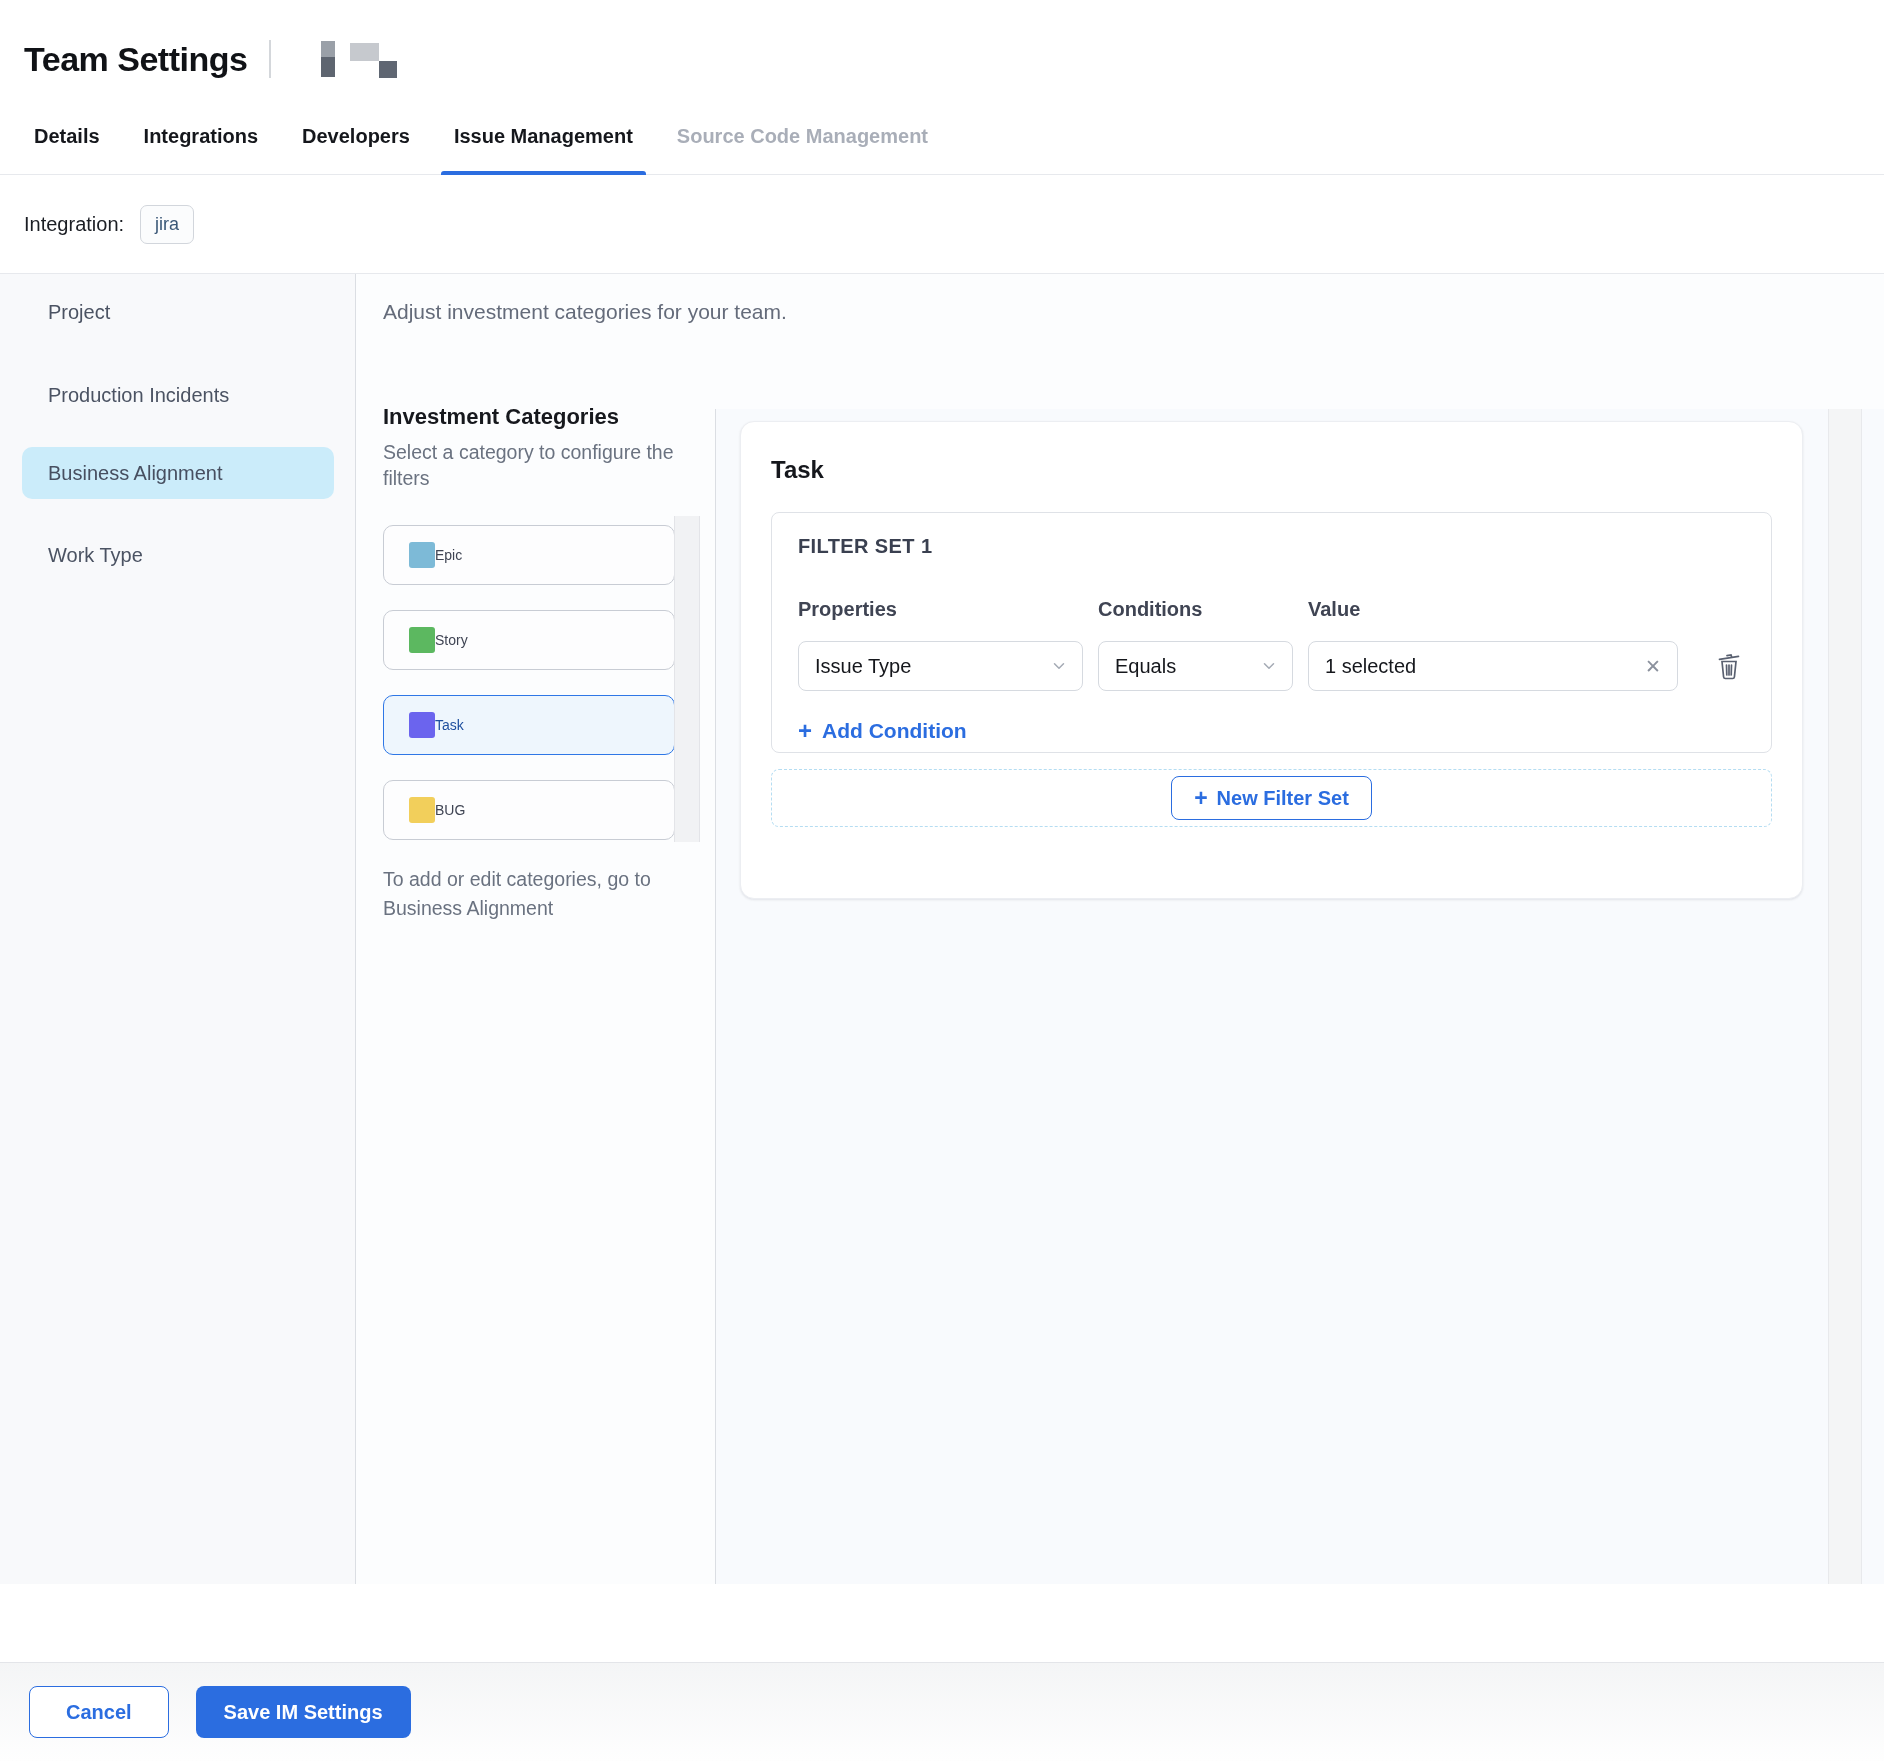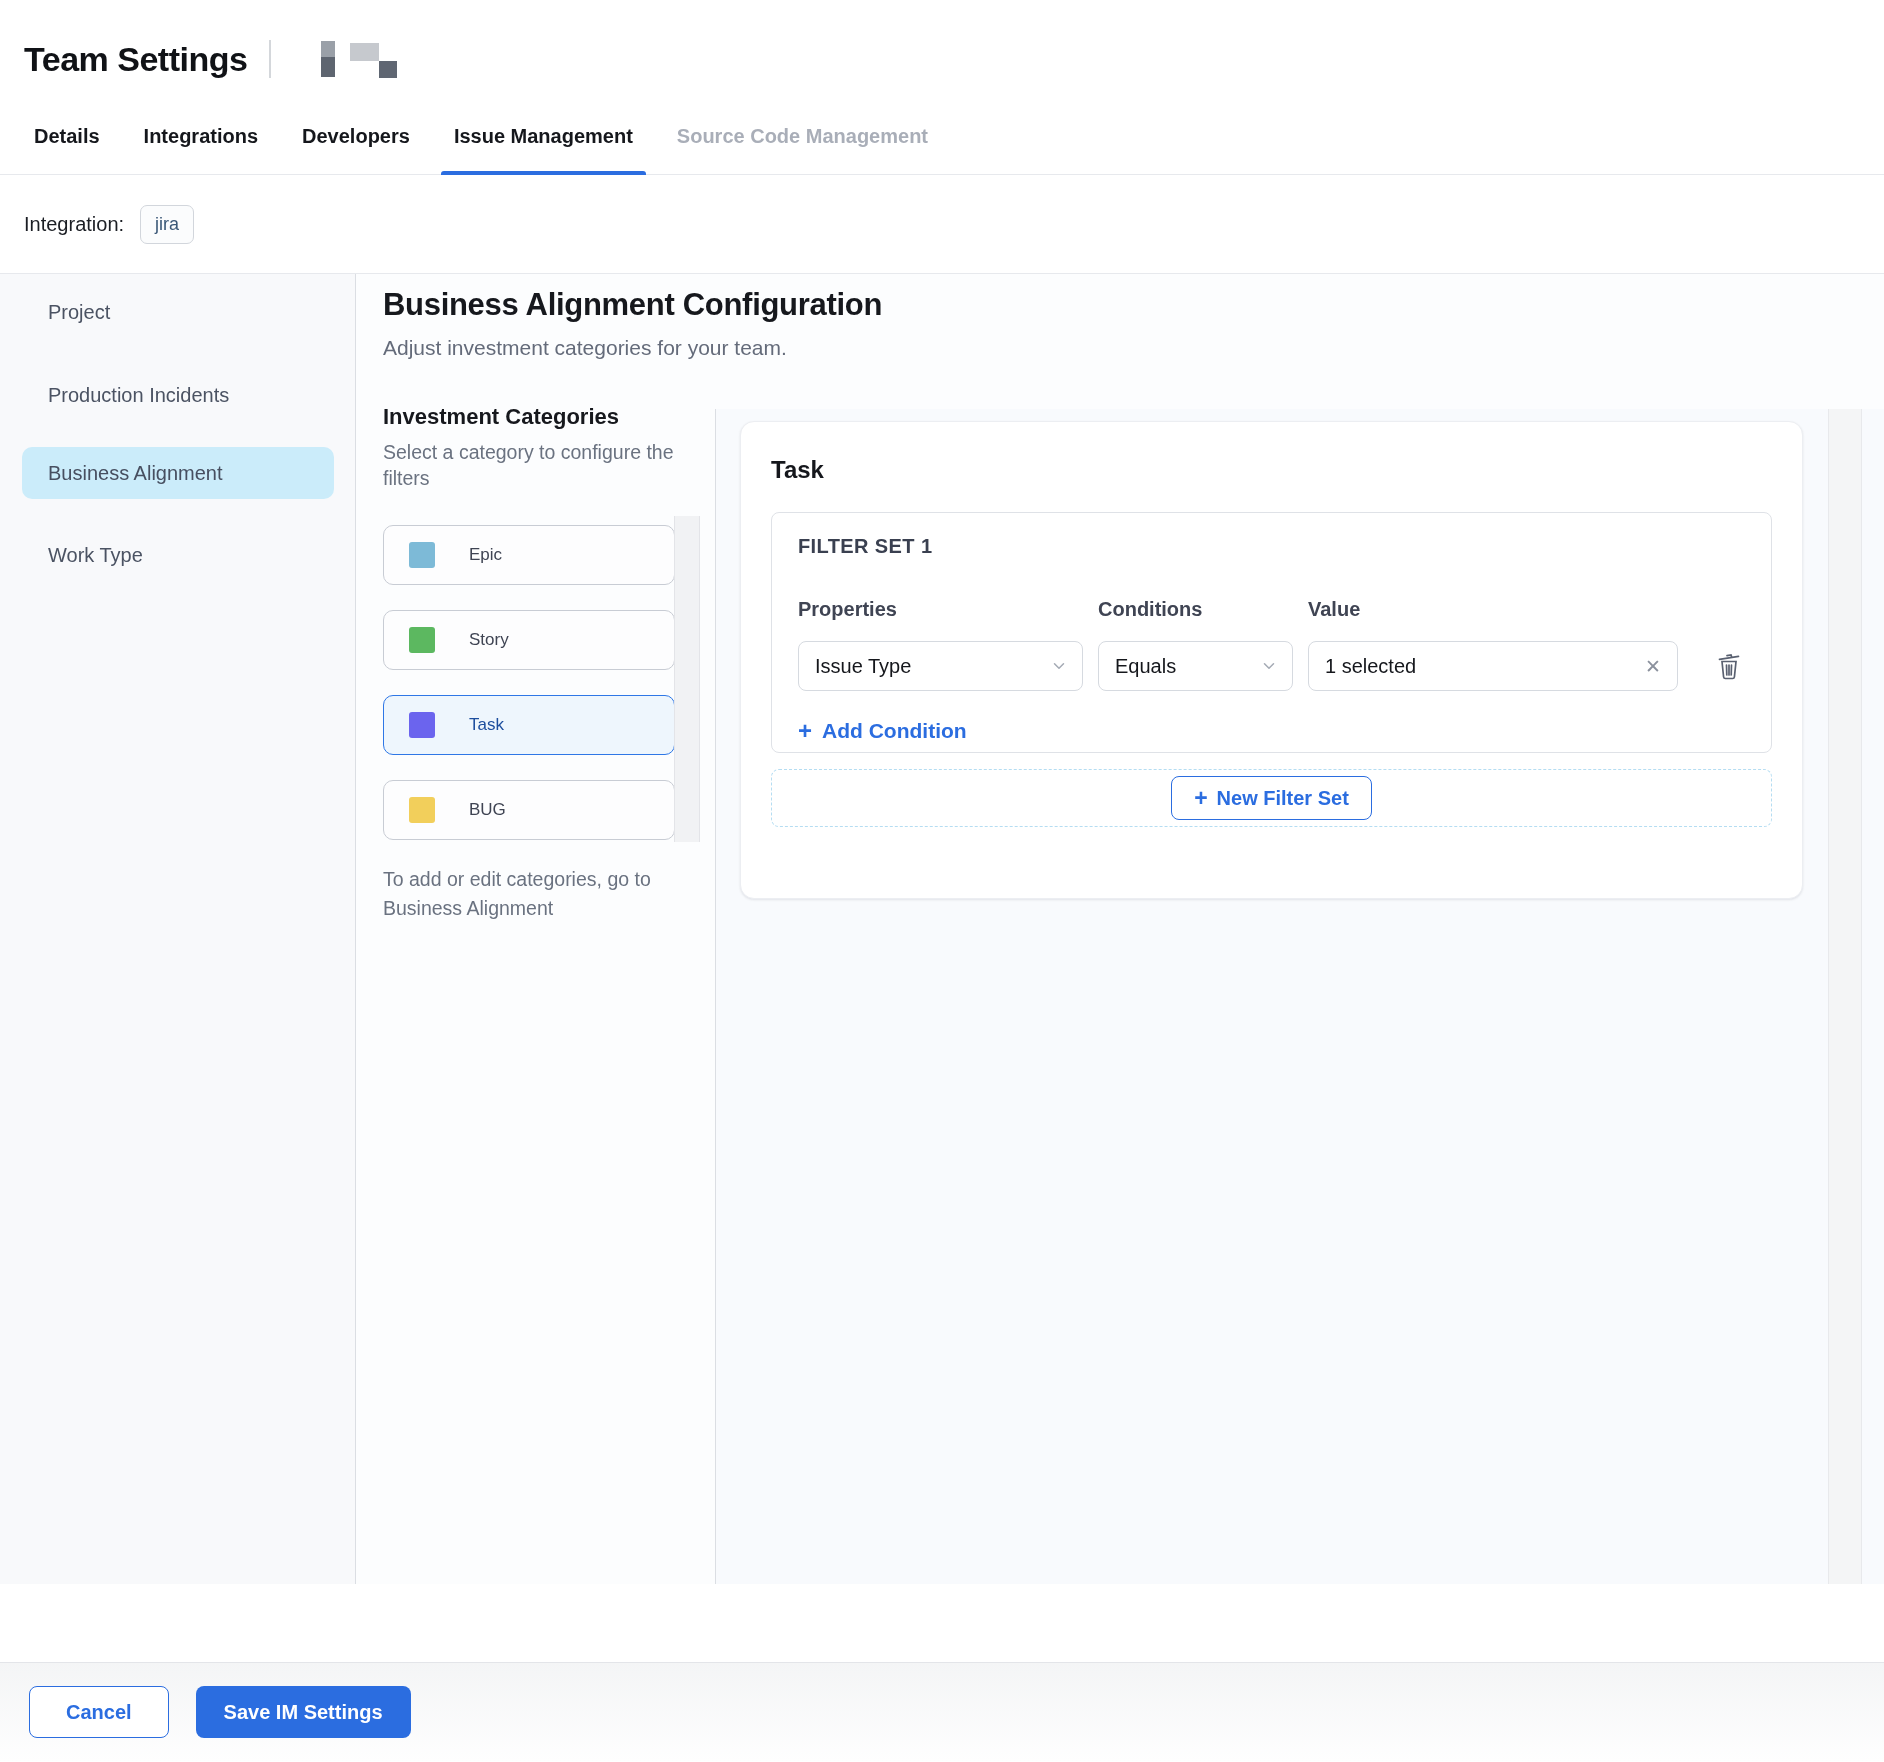--- a/index.html
+++ b/index.html
@@ -44,21 +44,21 @@
   .page-h1 { font-size:31px; font-weight:700; color:#16181d; letter-spacing:-0.3px; }
   .page-sub { margin-top:13px; font-size:21px; color:#646b7a; }
 
   .cats { position:absolute; left:383px; top:130px; width:292px; }
   .cats-h2 { font-size:22px; font-weight:700; color:#16181d; }
   .cats-desc { margin-top:9px; font-size:19.5px; line-height:1.35; color:#6a7280; width:300px; }
   .cat-list { margin-top:33px; }
   .cat-btn { display:flex; align-items:center; height:60px; border:1px solid #c8ccd4; border-radius:10px;
              background:#fdfdfe; padding-left:25px; margin-bottom:25px; cursor:pointer; }
   .cat-btn .swatch { width:26px; height:26px; border-radius:3px; flex:0 0 auto; }
-  .cat-btn .cat-label { margin-left:34px; font-size:17px; color:#3f4453; }
+  .cat-btn .cat-label { font-size:14px; color:#3f4453; }
   .cat-btn.selected { border:1.5px solid #2e77e6; background:#eef6fd; }
   .cat-btn.selected .cat-label { color:#1d4e9e; }
   .cats-note { margin-top:13px; font-size:19.5px; line-height:1.5; color:#6a7280; width:300px; }
 
   .cat-scrollbar { position:absolute; left:674px; top:242px; width:26px; height:326px; background:#f1f2f4;
                    border-left:1px solid #e3e4e8; border-right:1px solid #e3e4e8; }
   .page-scrollbar { position:absolute; left:1828px; top:135px; bottom:0; width:34px; background:#f4f5f6;
                     border-left:1px solid #e8e9ec; border-right:1px solid #e8e9ec; }
 
   
@@ -137,21 +137,20 @@
       <div class="side-item si-1">Production Incidents</div>
       <div class="side-item si-0">Project</div>
       <div class="side-item si-2 selected">Business Alignment</div>
       <div class="side-item si-3">Work Type</div>
     </div>
 
     <div class="main-right-bg"></div>
     <div class="divider-2"></div>
 
     <div class="heading-block">
-      <div class="page-h1">Business Alignment Configuration</div>
       <div class="page-sub">Adjust investment categories for your team.</div>
     </div>
 
     <div class="cats">
       <div class="cats-h2">Investment Categories</div>
       <div class="cats-desc">Select a category to configure the filters</div>
       <div class="cat-list">
         <div class="cat-btn">
           <span class="swatch" style="background-color: rgb(125, 186, 215);"></span>
           <span class="cat-label">Epic</span>

